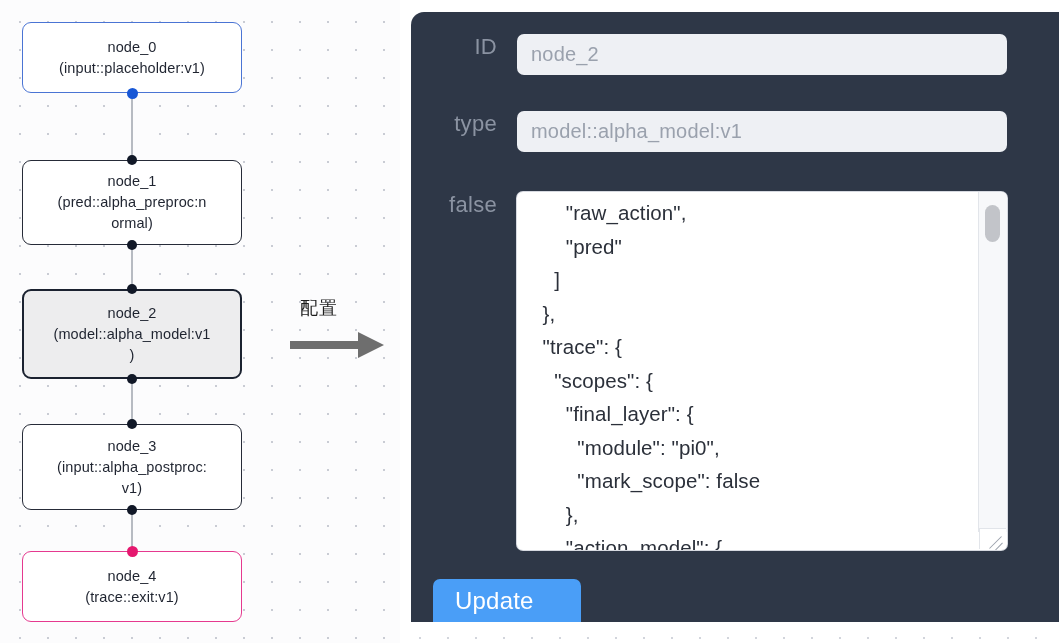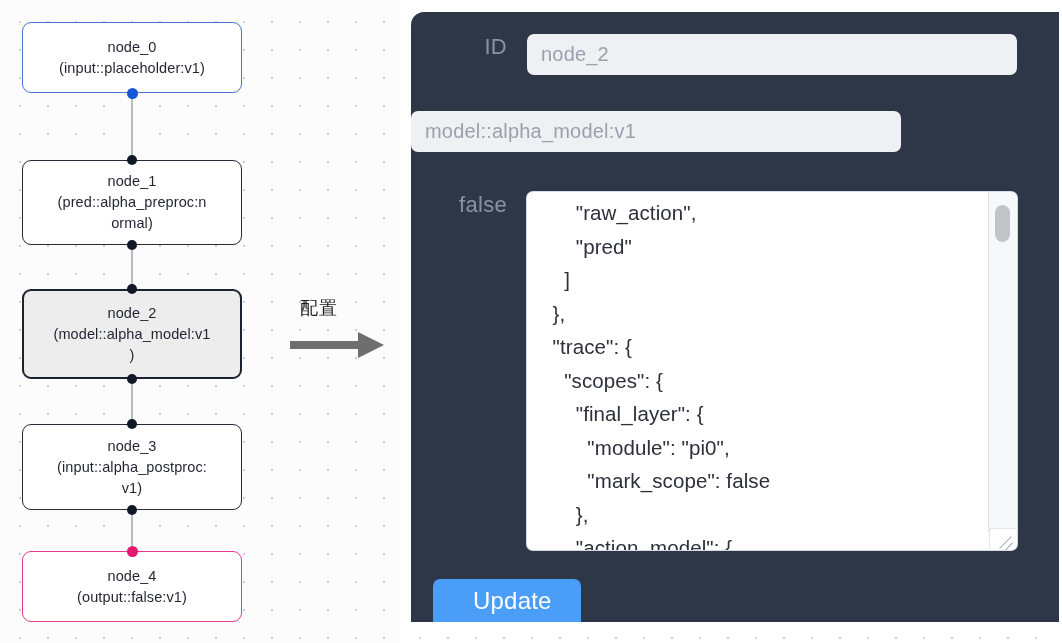--- a/index.html
+++ b/index.html
@@ -102,21 +102,21 @@
     z-index: 6;
     overflow: hidden;
   }
 
   .field-row {
     position: absolute;
     display: flex;
     align-items: flex-start;
   }
   .field-label {
-    width: 116px;
+    width: 106px;
     text-align: right;
     padding-right: 20px;
     box-sizing: border-box;
     color: #8b93a2;
     font-size: 22px;
     line-height: 26px;
     letter-spacing: .3px;
   }
   .text-input {
     box-sizing: border-box;
@@ -200,21 +200,21 @@
     left: 22px; top: 567px;
     width: 148px; height: 44px;
     background: #4a9ef7;
     border: none;
     border-radius: 7px 7px 0 0;
     color: #ffffff;
     font-size: 24px;
     font-family: "Liberation Sans", sans-serif;
     letter-spacing: .2px;
     text-align: left;
-    padding-left: 40px;
+    padding-left: 22px;
     cursor: pointer;
   }
 </style>
 </head>
 <body>
 
 <div id="root">
 
   <div id="canvas-right-dots"></div>
 
@@ -245,41 +245,42 @@
         <div class="port" style="left: 127px; top: 374px;"></div>
         <div class="node kind-default" style="left: 22px; top: 424px; width: 220px; height: 86px;">
           <span class="label">node_3
 (input::alpha_postproc:
 v1)</span>
         </div>
         <div class="port" style="left: 127px; top: 419px;"></div>
         <div class="port" style="left: 127px; top: 505px;"></div>
         <div class="node kind-output" style="left: 22px; top: 551px; width: 220px; height: 71px;">
           <span class="label">node_4
-(output::false:v1)</span>
+(trace::exit:v1)</span>
         </div>
         <div class="port port-pink" style="left: 126.5px; top: 545.5px;"></div>
       </div>
   </div>
 
   <div id="annotation">
     <div class="anno-text">配置</div>
     <svg width="100" height="34" viewBox="0 0 100 34">
       <path d="M2 13 L70 13 L70 4 L96 17 L70 30 L70 21 L2 21 Z" fill="#6e6e6e"></path>
     </svg>
   </div>
 
   <div id="config-panel">
 
     <div class="field-row" id="row-id">
       <div class="field-label">ID</div>
       <div class="text-input" placeholder="node_2">node_2</div>
     </div>
 
     <div class="field-row" id="row-type">
+      <div class="field-label">type</div>
       <div class="text-input" placeholder="model::alpha_model:v1">model::alpha_model:v1</div>
     </div>
 
     <div class="field-row" id="row-config">
       <div class="field-label">false</div>
       <div class="config-area-wrap">
         <div class="config-text">      "raw_action",
       "pred"
     ]
   },

